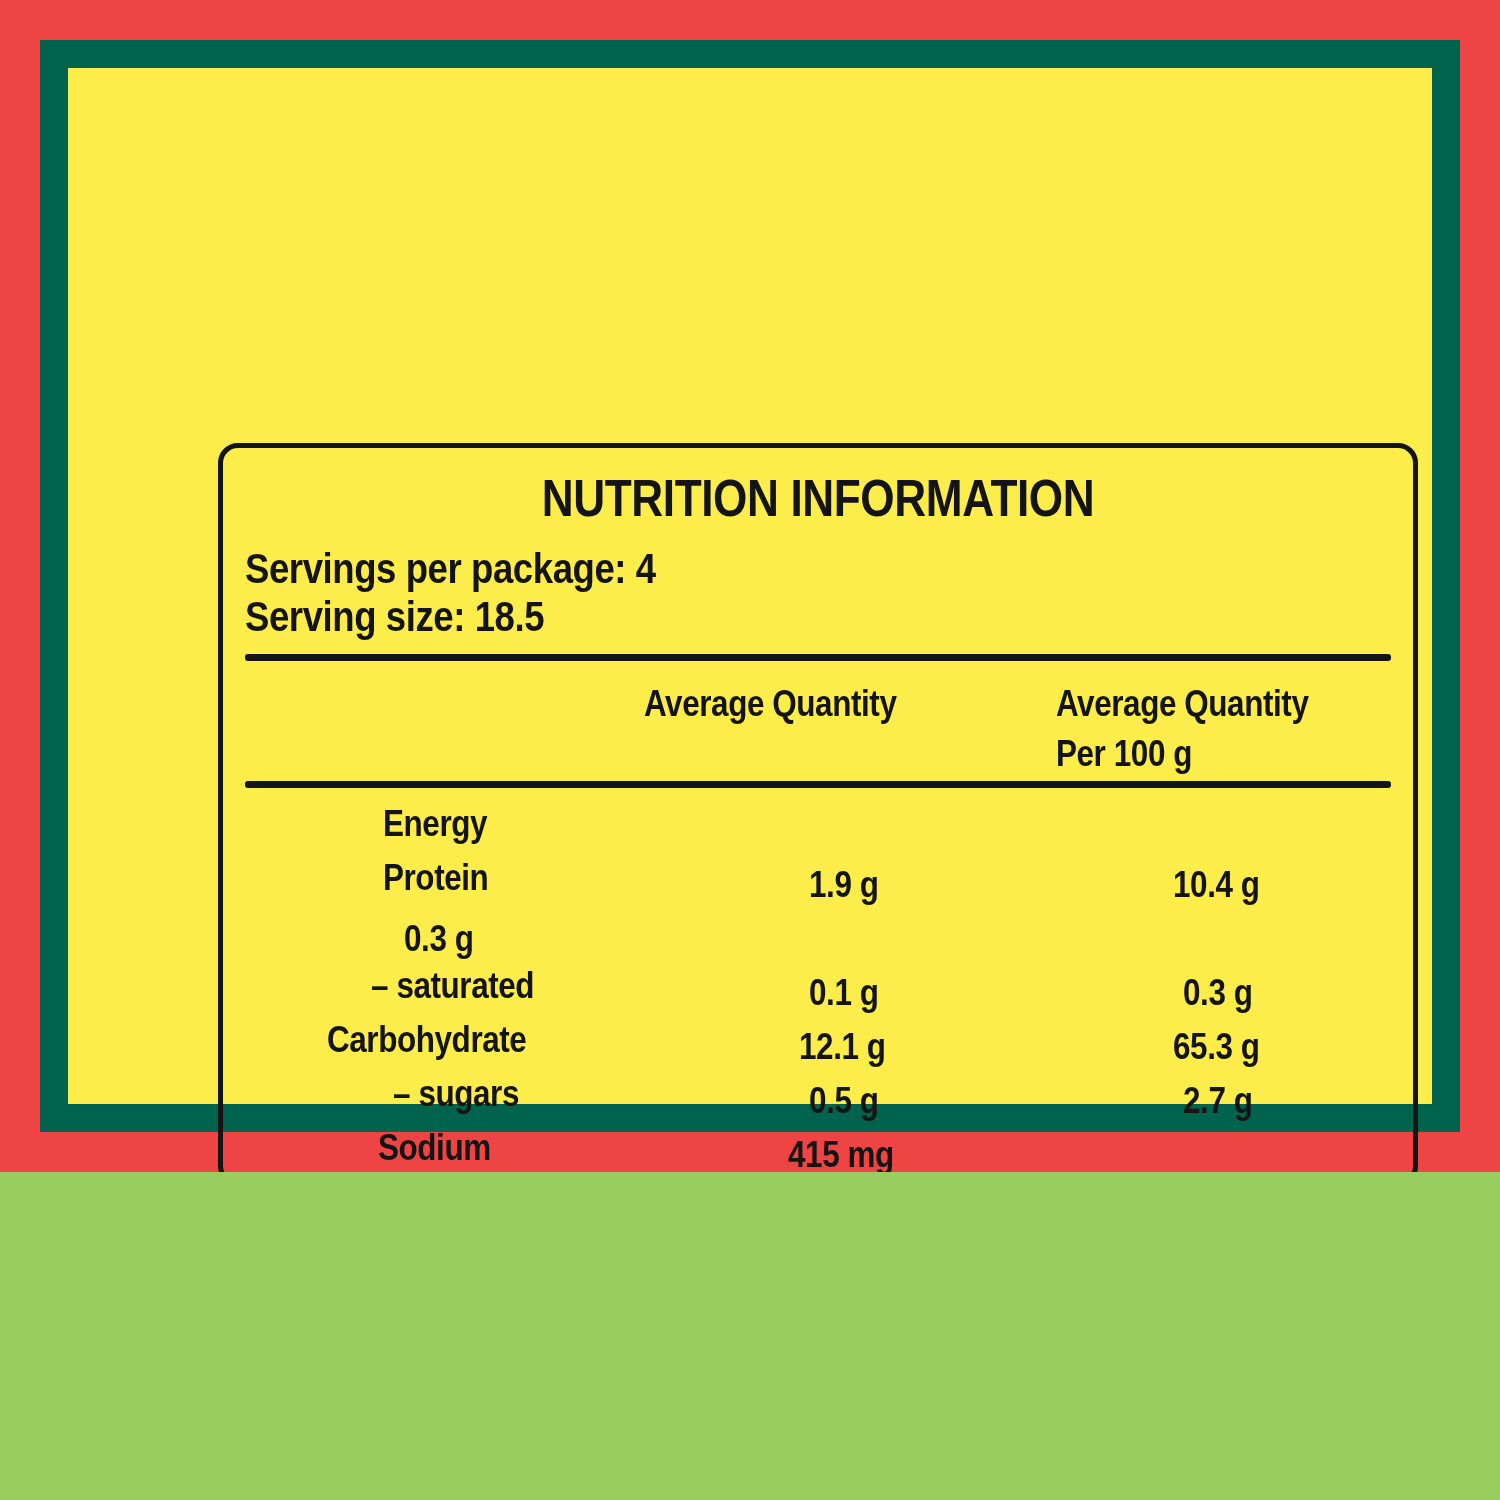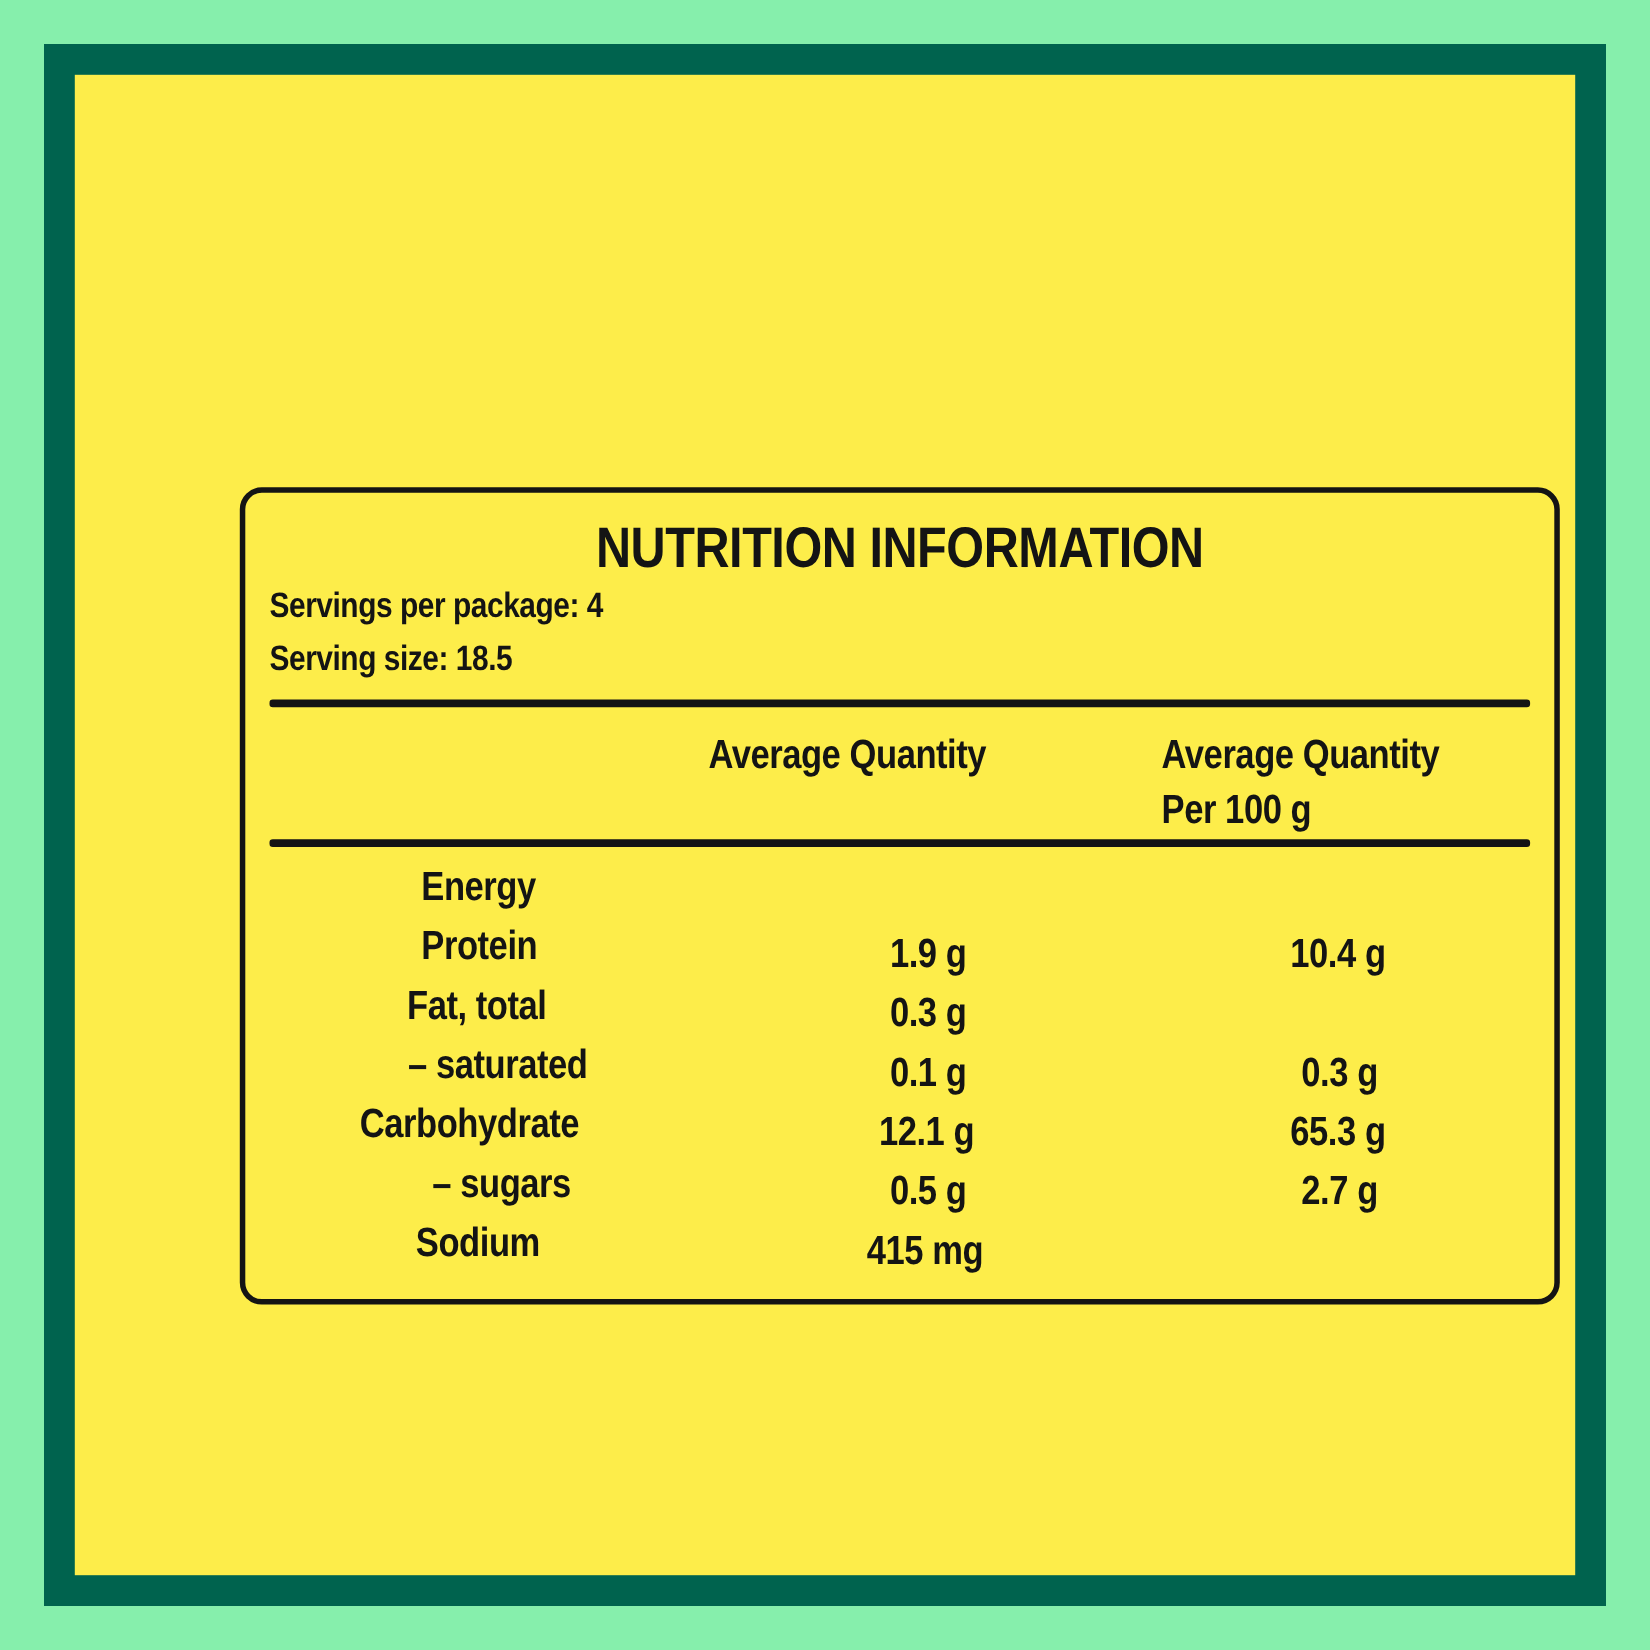--- a/index.html
+++ b/index.html
@@ -5,22 +5,22 @@
   html, body { margin: 0; padding: 0; }
   body {
     font-family: "Liberation Sans", sans-serif;
     font-weight: bold;
     color: #141414;
     background: #9ACD5F;
   }
   .stage {
     position: relative;
     width: 1500px;
-    height: 1500px;
-    background: #86efac;
+    height: 1172px;
+    background: #ef4444;
     overflow: hidden;
     text-decoration: underline;
   }
   .frame {
     position: absolute;
     inset: 40px;
     background: #00634E;
   }
   .panel {
     position: absolute;
@@ -48,21 +48,22 @@
     letter-spacing: -0.5px;
   }
   .title-wrap {
     margin-top: 22px;
     text-align: center;
     font-size: 52px;
     line-height: 56px;
   }
   .title-wrap .cond { transform-origin: 50% 50%; }
   .sub {
-    font-size: 32px;
+    margin-top: 18px;
+    font-size: 43px;
     line-height: 48px;
   }
   .rule {
     height: 7px;
     background: #141414;
     border-radius: 3px;
   }
   .rule-1 { margin-top: 14px; }
   .rule-2 { margin-top: 2px; }
   .grid {
@@ -132,21 +133,20 @@
           <div class="lbl"><span class="cond">Energy</span></div>
         </div>
 
         <div class="grid row">
           <div class="lbl"><span class="cond">Protein</span></div>
           <div class="val"><span class="cond">1.9 g</span></div>
           <div class="val"><span class="cond">10.4 g</span></div>
         </div>
 
         <div class="grid row">
-          <div class="lbl"><span class="cond">Fat, total</span></div>
           <div class="val"><span class="cond">0.3 g</span></div>
         </div>
 
         <div class="grid row indent">
           <div class="lbl"><span class="cond">– saturated</span></div>
           <div class="val"><span class="cond">0.1 g</span></div>
           <div class="val"><span class="cond">0.3 g</span></div>
         </div>
 
         <div class="grid row">

